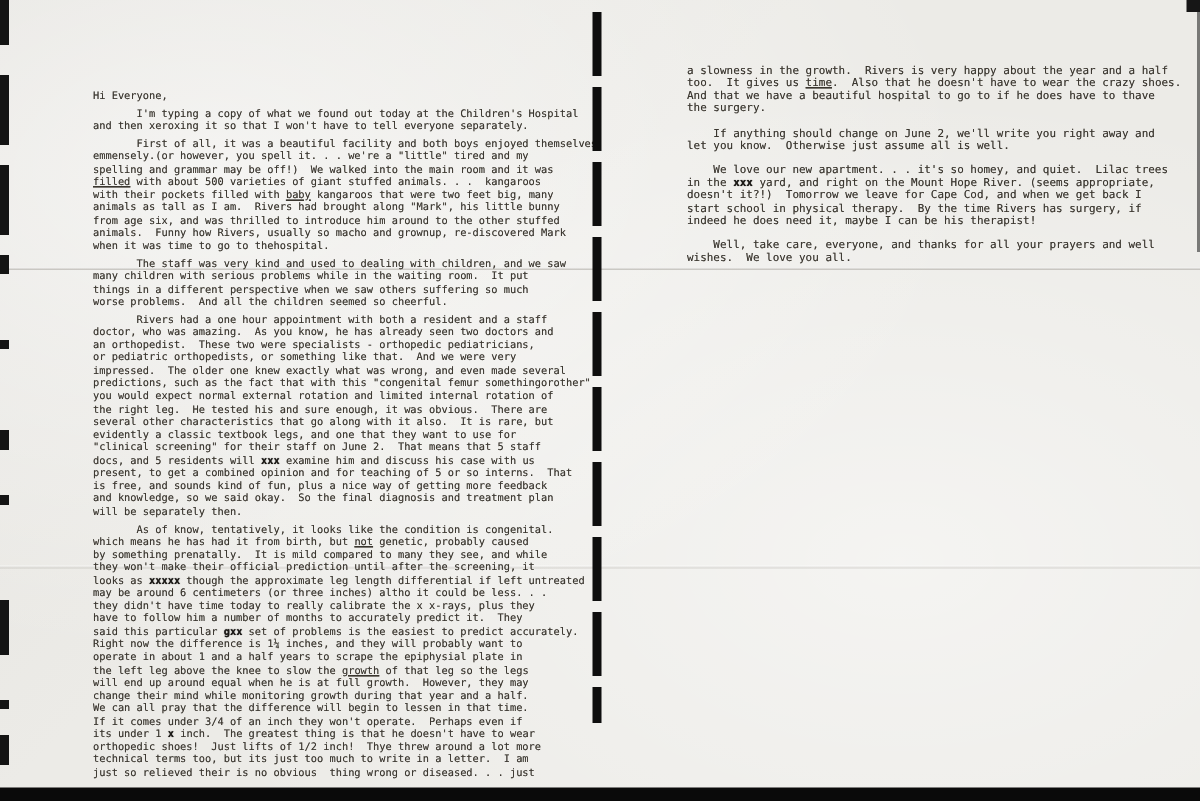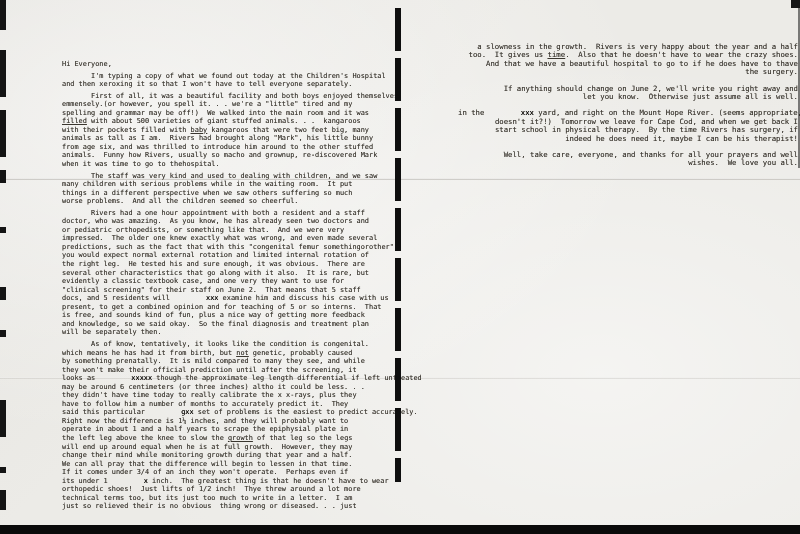--- a/index.html
+++ b/index.html
@@ -11,32 +11,32 @@
     background-color:#ecebe7;
     background-image:
       radial-gradient(ellipse at 18% 22%, rgba(255,255,255,.55), rgba(255,255,255,0) 55%),
       radial-gradient(ellipse at 75% 70%, rgba(255,255,255,.45), rgba(255,255,255,0) 60%),
       linear-gradient(135deg, rgba(205,202,196,.25), rgba(236,235,231,0) 40%);
     overflow:hidden;
     font-family:"DejaVu Sans Mono","Liberation Mono",monospace;
   }
   .page-col{position:absolute;}
   .page-left{left:62px;top:60px;width:345px;}
-  .page-right{left:458px;top:43px;width:340px;text-align:right;}
+  .page-right{left:458px;top:43px;width:340px;}
   .line{
     white-space:pre;
     color:#3a362f;
     text-shadow:0 0 .4px rgba(58,54,47,.55);
   }
   .page-left .line{font-size:6.9px;line-height:8.55px;}
   .page-right .line{font-size:7.3px;line-height:8.4px;}
   .page-left .para{margin:0 0 3px 0;}
   .page-right .para{margin:0 0 8px 0;}
   .line u{text-underline-offset:1px;}
-  .line b.xout{color:#1b1916;font-weight:normal;text-shadow:0 0 .6px #1b1916;margin-left:32px;}
+  .line b.xout{color:#1b1916;font-weight:bold;text-shadow:0 0 .6px #1b1916;}
 
   
   .sprocket-left{
     position:absolute;left:0;top:0;width:6px;height:512px;
     background:linear-gradient(to bottom,
       #141414 0, #141414 30px, rgba(0,0,0,0) 30px, rgba(0,0,0,0) 50px,
       #141414 50px, #141414 97px, rgba(0,0,0,0) 97px, rgba(0,0,0,0) 110px,
       #141414 110px, #141414 157px, rgba(0,0,0,0) 157px, rgba(0,0,0,0) 170px,
       #141414 170px, #141414 183px, rgba(0,0,0,0) 183px, rgba(0,0,0,0) 227px,
       #141414 227px, #141414 233px, rgba(0,0,0,0) 233px, rgba(0,0,0,0) 287px,
@@ -93,27 +93,28 @@
       </div>
       <div class="para">
         <div class="line">       The staff was very kind and used to dealing with children, and we saw</div>
         <div class="line">many children with serious problems while in the waiting room.  It put</div>
         <div class="line">things in a different perspective when we saw others suffering so much</div>
         <div class="line">worse problems.  And all the children seemed so cheerful.</div>
       </div>
       <div class="para">
         <div class="line">       Rivers had a one hour appointment with both a resident and a staff</div>
         <div class="line">doctor, who was amazing.  As you know, he has already seen two doctors and</div>
+        <div class="line">an orthopedist.  These two were specialists - orthopedic pediatricians,</div>
         <div class="line">or pediatric orthopedists, or something like that.  And we were very</div>
         <div class="line">impressed.  The older one knew exactly what was wrong, and even made several</div>
         <div class="line">predictions, such as the fact that with this "congenital femur somethingorother"</div>
         <div class="line">you would expect normal external rotation and limited internal rotation of</div>
         <div class="line">the right leg.  He tested his and sure enough, it was obvious.  There are</div>
         <div class="line">several other characteristics that go along with it also.  It is rare, but</div>
-        <div class="line">evidently a classic textbook case, and one very they want to use for</div>
+        <div class="line">evidently a classic textbook legs, and one that they want to use for</div>
         <div class="line">"clinical screening" for their staff on June 2.  That means that 5 staff</div>
         <div class="line">docs, and 5 residents will <b class="xout">xxx</b> examine him and discuss his case with us</div>
         <div class="line">present, to get a combined opinion and for teaching of 5 or so interns.  That</div>
         <div class="line">is free, and sounds kind of fun, plus a nice way of getting more feedback</div>
         <div class="line">and knowledge, so we said okay.  So the final diagnosis and treatment plan</div>
         <div class="line">will be separately then.</div>
       </div>
       <div class="para">
         <div class="line">       As of know, tentatively, it looks like the condition is congenital.</div>
         <div class="line">which means he has had it from birth, but <u>not</u> genetic, probably caused</div>
@@ -143,20 +144,21 @@
         <div class="line">a slowness in the growth.  Rivers is very happy about the year and a half</div>
         <div class="line">too.  It gives us <u>time</u>.  Also that he doesn't have to wear the crazy shoes.</div>
         <div class="line">And that we have a beautiful hospital to go to if he does have to thave</div>
         <div class="line">the surgery.</div>
       </div>
       <div class="para">
         <div class="line">    If anything should change on June 2, we'll write you right away and</div>
         <div class="line">let you know.  Otherwise just assume all is well.</div>
       </div>
       <div class="para">
+        <div class="line">    We love our new apartment. . . it's so homey, and quiet.  Lilac trees</div>
         <div class="line">in the <b class="xout">xxx</b> yard, and right on the Mount Hope River. (seems appropriate,</div>
         <div class="line">doesn't it?!)  Tomorrow we leave for Cape Cod, and when we get back I</div>
         <div class="line">start school in physical therapy.  By the time Rivers has surgery, if</div>
         <div class="line">indeed he does need it, maybe I can be his therapist!</div>
       </div>
       <div class="para">
         <div class="line">    Well, take care, everyone, and thanks for all your prayers and well</div>
         <div class="line">wishes.  We love you all.</div>
       </div>
     </div>

